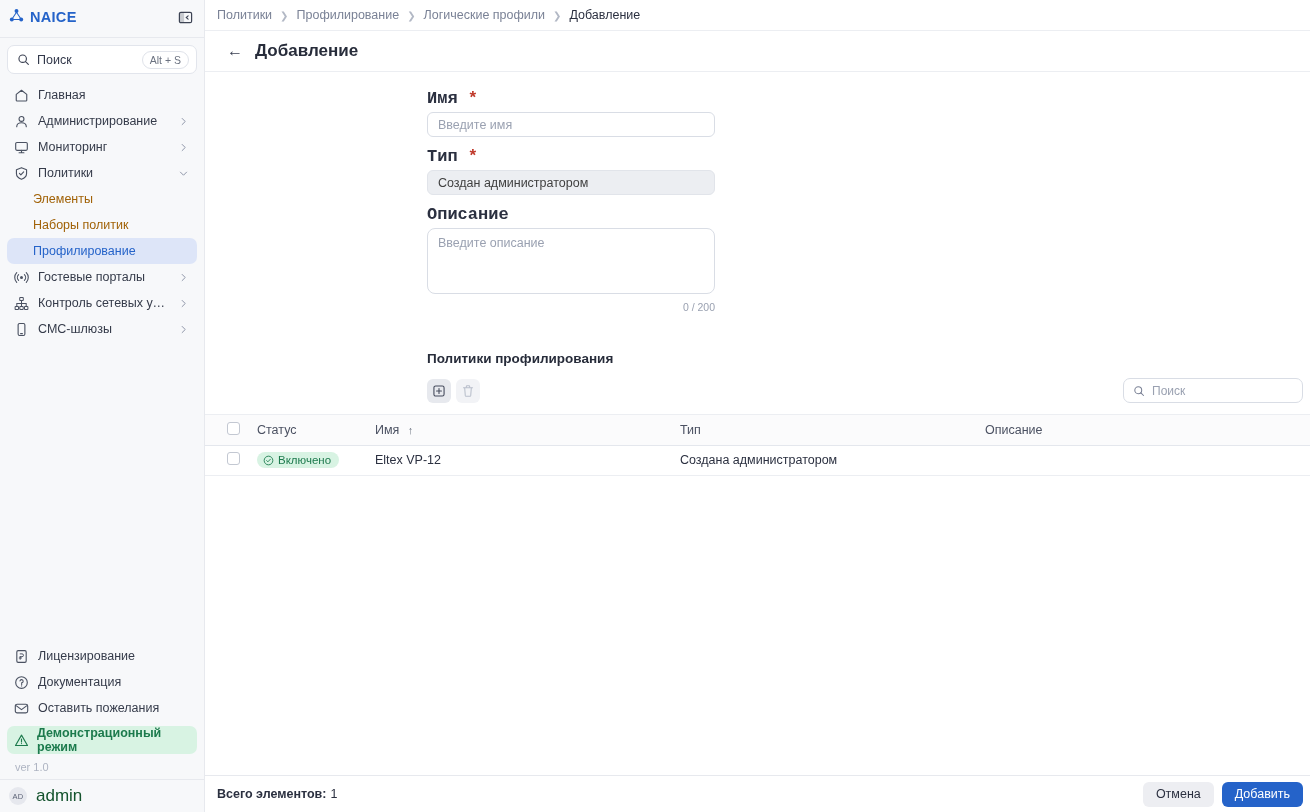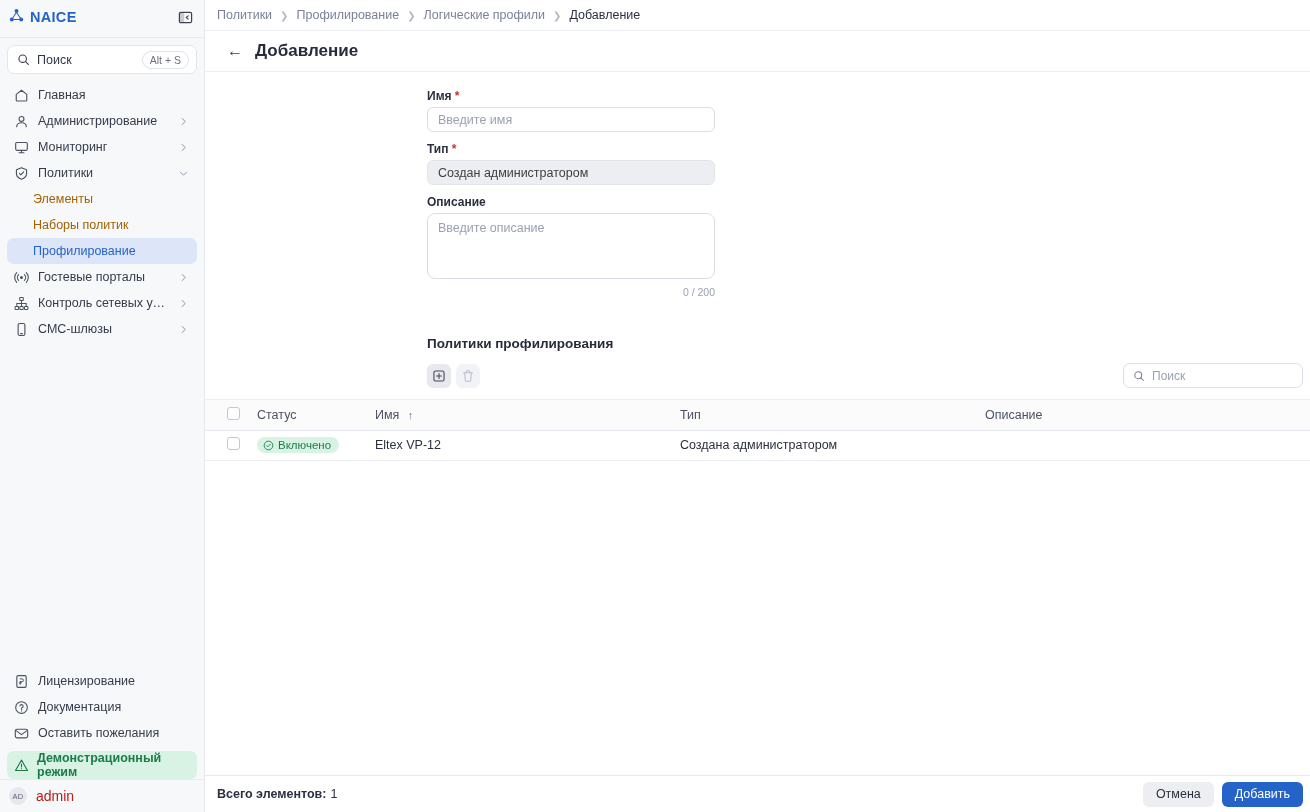--- a/index.html
+++ b/index.html
@@ -78,21 +78,21 @@
   .sb-user {
     border-top: 1px solid #e7e9ee;
     height: 33px; display: flex; align-items: center; gap: 9px;
     padding: 0 9px; cursor: pointer;
   }
   .avatar {
     width: 18px; height: 18px; border-radius: 50%;
     background: #e6e8ee; color: #5b6276; font-size: 7.5px;
     display: flex; align-items: center; justify-content: center; letter-spacing:.2px;
   }
-  .sb-user .nm { font-size: 14px; color: #b91c1c; }
+  .sb-user .nm { font-size: 17px; color: #14532d; }
 
   
   .main { flex: 1 1 auto; height: 812px; display: flex; flex-direction: column; background: #fff; position: relative; }
 
   .crumbs {
     height: 31px; display: flex; align-items: center; gap: 8px;
     padding: 0 0 0 12px; border-bottom: 1px solid #eceef2;
     font-size: 12.5px;
   }
   .crumbs a { color: #7a8296; text-decoration: none; cursor: pointer; }
@@ -103,21 +103,21 @@
     height: 41px; display: flex; align-items: center; gap: 12px;
     padding-left: 22px; border-bottom: 1px solid #eceef2;
   }
   .back-arrow { color: #3a4052; font-size: 16px; cursor: pointer; line-height: 1; }
   .page-title { font-size: 17px; font-weight: bold; color: #272c3a; }
 
   .content { flex: 1 1 auto; overflow: hidden; position: relative; }
 
   .form { padding: 17px 0 0 222px; }
   .field { margin-bottom: 10px; }
-  .flabel { font-size: 12px; color: #2b3040; font-weight: bold; margin-bottom: 4px; }
+  .flabel { font-size: 17px; color: #2b3040; font-weight: bold; margin-bottom: 4px; font-family: Liberation Mono, monospace; }
   .flabel .req { color: #c0392b; font-weight: bold; }
   .finput {
     width: 288px; height: 25px; border: 1px solid #d9dde5; border-radius: 6px;
     background: #fff; font-size: 12.5px; color: #2b3040;
     padding: 0 10px; font-family: "Liberation Sans", sans-serif; outline: none;
   }
   .finput::placeholder { color: #9aa1b1; }
   .finput.readonly { background: #eceef2; border-color: #e1e4ea; color: #4c5costume; }
   .finput.readonly { color: #404040; }
   .ftext {
@@ -379,20 +379,21 @@
       <span class="ico">
         <svg width="15" height="15" viewBox="0 0 16 16" fill="none">
           <path d="M8 2.3 L14.4 13.3 H1.6 Z" stroke="#1c7a4d" stroke-width="1.2" stroke-linejoin="round"></path>
           <path d="M8 6.4 V9.6" stroke="#1c7a4d" stroke-width="1.2" stroke-linecap="round"></path>
           <circle cx="8" cy="11.3" r=".6" fill="#1c7a4d"></circle>
         </svg>
       </span>
       <span>Демонстрационный режим</span>
     </div>
 
+    <div class="ver">ver 1.0</div>
   </div>
 
   <div class="sb-user">
     <span class="avatar">AD</span>
     <span class="nm">admin</span>
   </div>
 </aside>
 
 <main class="main">
 

